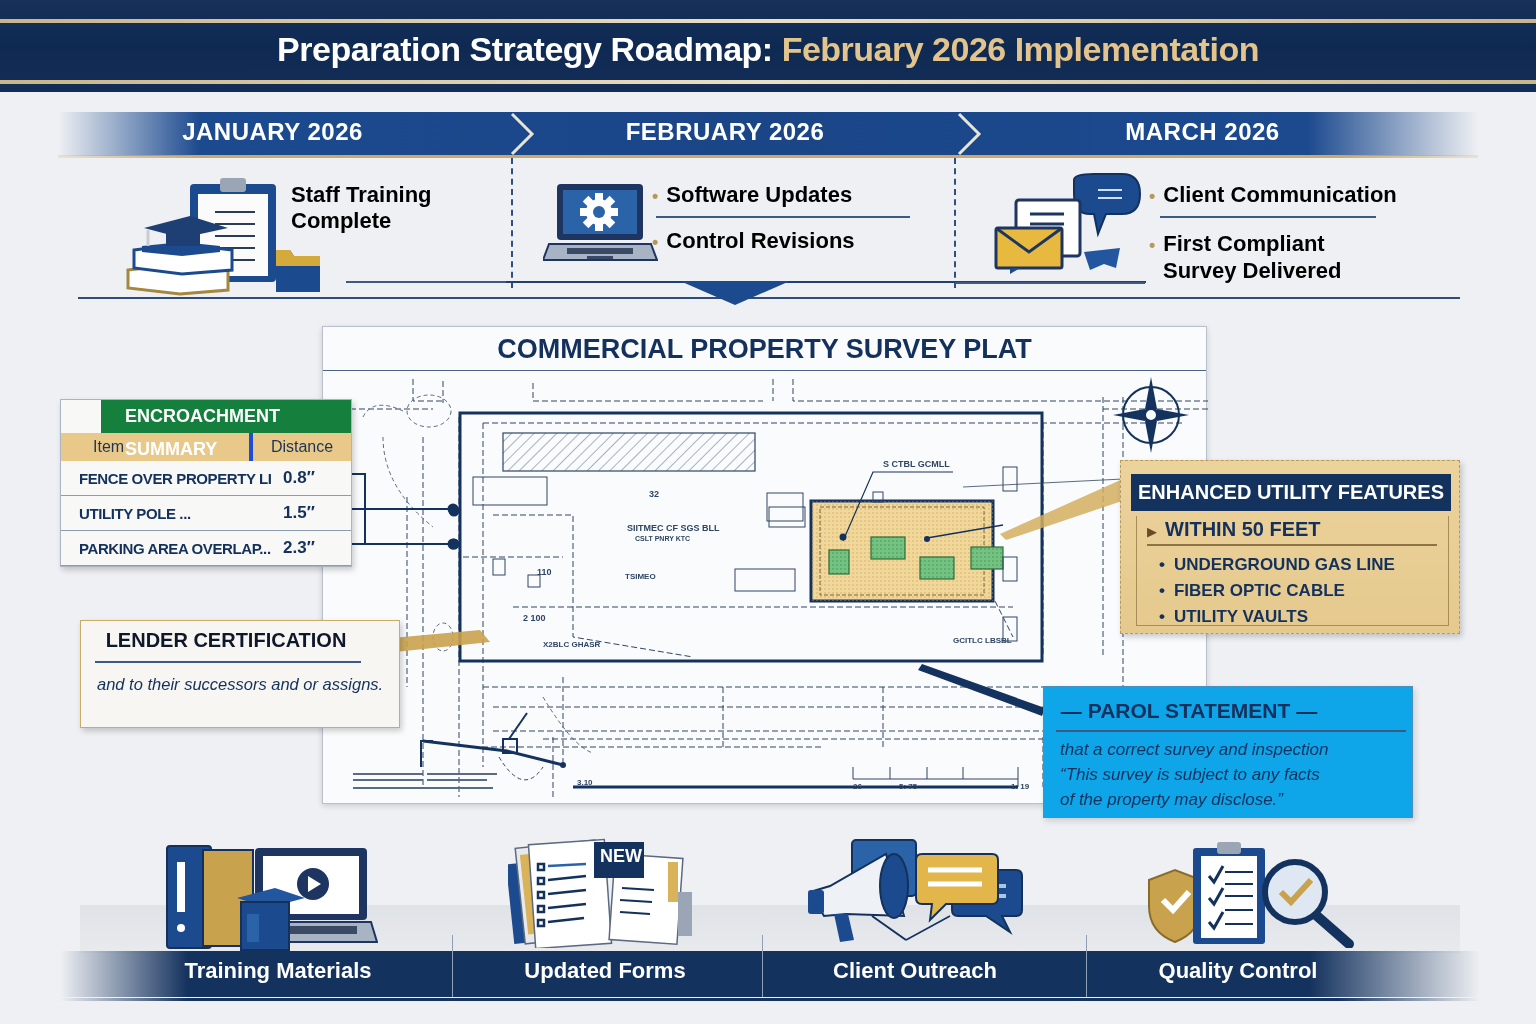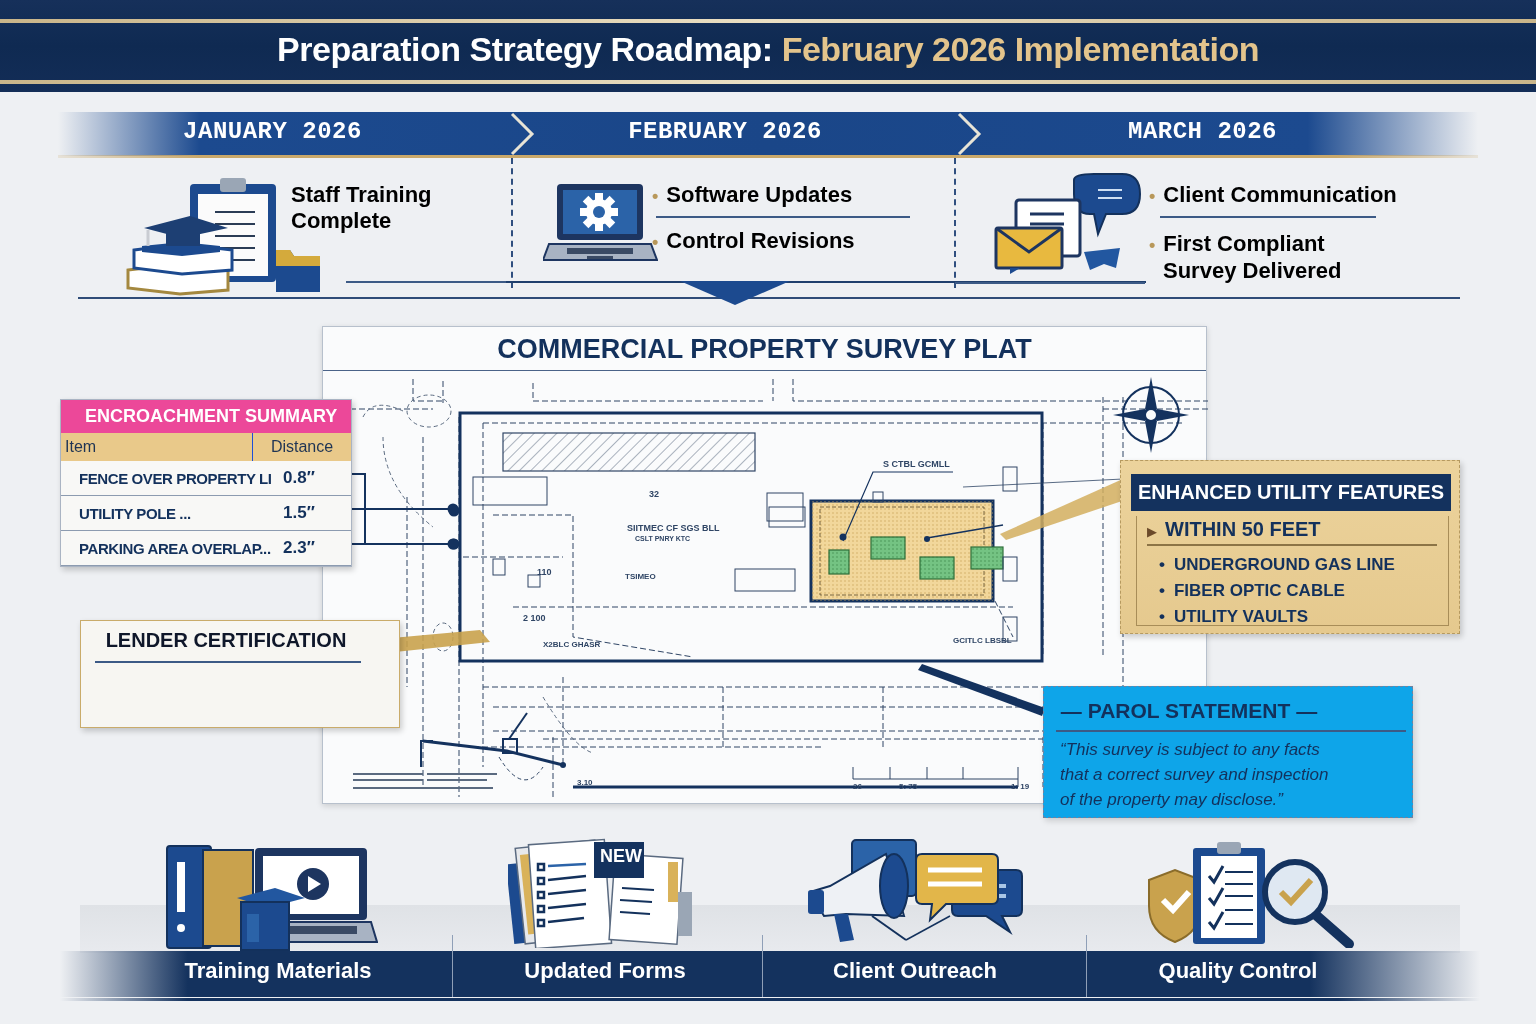--- a/index.html
+++ b/index.html
@@ -30,21 +30,21 @@
 
   
   .tl-banner {
     left: 58px; top: 112px; width: 1420px; height: 44px;
     background: linear-gradient(90deg, rgba(27,70,140,0) 0%, #1c4a8f 10%, #1a4688 50%, #1c4a8f 88%, rgba(27,70,140,0) 100%);
   }
   .tl-gold { left: 58px; top: 155px; width: 1420px; height: 3px;
     background: linear-gradient(90deg, rgba(201,170,110,0.2), #c9a86a 10%, #c9a86a 90%, rgba(201,170,110,0.2)); }
   .tl-month {
     top: 118px; height: 32px; font-size: 24px; font-weight: bold; color: #ffffff;
-    text-align: center; letter-spacing: 0.5px; font-family: Liberation Mono, monospace;
+    text-align: center; letter-spacing: 0.5px;
   }
   .chev { top: 112px; width: 30px; height: 44px; }
 
   .col-sep { top: 158px; width: 0; height: 130px; border-left: 2px dashed #2f4f7f; }
   .row-line { height: 2px; background: #1f3f6d; }
 
   .mile-text { font-size: 22px; font-weight: bold; color: #000000; line-height: 26px; }
   .bullet::before { content: "•"; color: #b8985a; margin-right: 8px; font-size: 18px; }
   .thin-line { height: 1.5px; background: #3c5a86; }
 
@@ -59,24 +59,24 @@
     font-size: 27px; font-weight: bold; color: #13315c; line-height: 44px;
     border-bottom: 1.5px solid #4a6388;
   }
   .plat svg { position: absolute; left: 0; top: 0; }
 
   
   .enc {
     left: 60px; top: 399px; width: 292px; height: 168px;
     background: #f8f8f6; border: 1px solid #aab4c3; box-shadow: 2px 3px 6px rgba(0,0,0,0.2);
   }
-  .enc .hd { height: 33px; background: #ec4899; color: #fff; font-weight: bold; font-size: 18px;
-    line-height: 33px; padding-left: 24px; }
+  .enc .hd { height: 33px; background: #15803d; color: #fff; font-weight: bold; font-size: 18px;
+    line-height: 33px; padding-left: 24px; margin-left: 40px; }
   .enc .colhd { height: 28px; background: #e9c98a; display: flex; font-size: 16px; color: #1e3454; line-height: 28px; }
-  .enc .colhd .c1 { width: 192px; padding-left: 4px; border-right: 1px solid #1d4ed8; }
+  .enc .colhd .c1 { width: 192px; padding-left: 32px; border-right: 4px solid #1d4ed8; }
   .enc .colhd .c2 { flex: 1; text-align: center; }
   .enc .row { height: 35px; display: flex; align-items: center; border-bottom: 1.5px solid #8c9bb0;
     font-size: 15px; font-weight: bold; color: #13315c; }
   .enc .row .n { width: 210px; padding-left: 18px; white-space: nowrap; overflow: hidden; letter-spacing: -0.4px; }
   .enc .row .d { flex: 1; text-align: left; padding-left: 12px; font-size: 17px; }
 
   .lender {
     left: 80px; top: 620px; width: 320px; height: 108px;
     background: #f7f6f2; border: 1.5px solid #c9ab6a; box-shadow: 2px 3px 6px rgba(0,0,0,0.2);
   }
@@ -389,42 +389,43 @@
   <div class="row">
     <div class="n">PARKING AREA OVERLAP...</div>
     <div class="d">2.3″</div>
   </div>
 </div>
 
 <div class="abs lender">
   <div class="hd">LENDER CERTIFICATION</div>
   <div class="ln"></div>
   <div class="body">
+    <div>and to their successors and or assigns.</div>
   </div>
 </div>
 
 <div class="abs util">
   <div class="hd">ENHANCED UTILITY FEATURES</div>
   <div class="inner">
     <div class="sub"><span class="tri">▶</span><span>WITHIN 50 FEET</span></div>
     <div class="subline"></div>
     <ul>
       <li>UNDERGROUND GAS LINE</li>
       <li>FIBER OPTIC CABLE</li>
       <li>UTILITY VAULTS</li>
     </ul>
   </div>
 </div>
 
 <div class="abs parol">
   <div class="hd">— PAROL STATEMENT —</div>
   <div class="ln"></div>
   <div class="body">
+    <div>that a correct survey and inspection</div>
     <div>“This survey is subject to any facts</div>
-    <div>that a correct survey and inspection</div>
     <div>of the property may disclose.”</div>
   </div>
 </div>
 
 <div class="abs shelf"></div>
 
 <svg class="abs" style="left:163px; top:836px; width:215px; height:118px;" viewBox="0 0 215 118">
   <rect x="4" y="10" width="44" height="102" rx="3" fill="#1c4a8f" stroke="#13315c" stroke-width="2"></rect>
   <rect x="14" y="26" width="8" height="50" fill="#fff"></rect>
   <circle cx="18" cy="92" r="4" fill="#fff"></circle>

